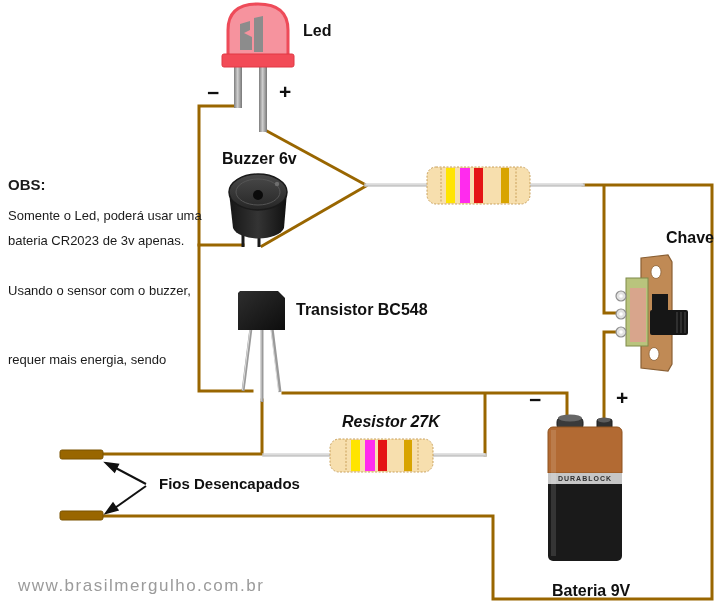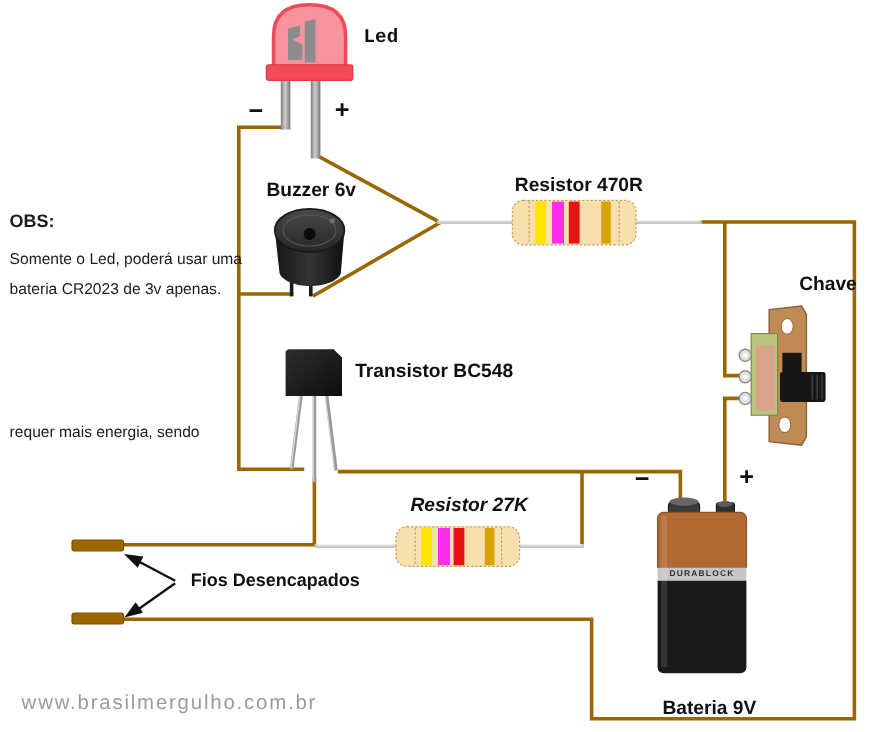--- a/index.html
+++ b/index.html
@@ -157,39 +157,39 @@
   </g>
 
   <g stroke="#111111" stroke-width="2" fill="#111111">
     <line x1="146" y1="484" x2="112" y2="466"></line>
     <polygon points="106,463 118,464.5 114.5,471.5"></polygon>
     <line x1="146" y1="486" x2="112" y2="510"></line>
     <polygon points="106,513 113,503.5 117.5,510"></polygon>
   </g>
 </svg>
 
-<div class="lbl" style="left:303px;top:22px;font-family:Liberation Mono, monospace;">Led</div>
+<div class="lbl" style="left:303px;top:22px;">Led</div>
 <div class="sign" style="left:207px;top:81px;">−</div>
 <div class="sign" style="left:279px;top:80px;">+</div>
 
 <div class="lbl" style="left:222px;top:150px;">Buzzer 6v</div>
-<div class="lbl" style="left:429px;top:146px;">Resistor 470R</div>
 
 <div class="lbl centered" style="left:604px;top:205px;width:110px;">Chave</div>
 
 <div class="lbl" style="left:296px;top:301px;">Transistor BC548</div>
 <div class="lbl" style="left:342px;top:413px;font-style:italic;">Resistor 27K</div>
 
 <div class="lbl" style="left:159px;top:475px;font-size:15px;">Fios Desencapados</div>
 
 <div class="sign" style="left:529px;top:388px;">−</div>
 <div class="sign" style="left:616px;top:386px;">+</div>
 <div id="brand-strip">DURABLOCK</div>
 <div class="lbl" style="left:552px;top:550px;margin-top:32px;">Bateria 9V</div>
 
 <div class="note-line note-head" style="top:176px;">OBS:</div>
 <div class="note-line" style="top:208px;">Somente o Led, poderá usar uma</div>
 <div class="note-line" style="top:233px;">bateria CR2023 de 3v apenas.</div>
+<div class="note-line" style="top:283px;">Usando o sensor com o buzzer,</div>
 <div class="note-line" style="top:308px;margin-top:44px;">requer mais energia, sendo</div>
 
 <div id="watermark">www.brasilmergulho.com.br</div>
 
 </div>
 
 </body></html>

